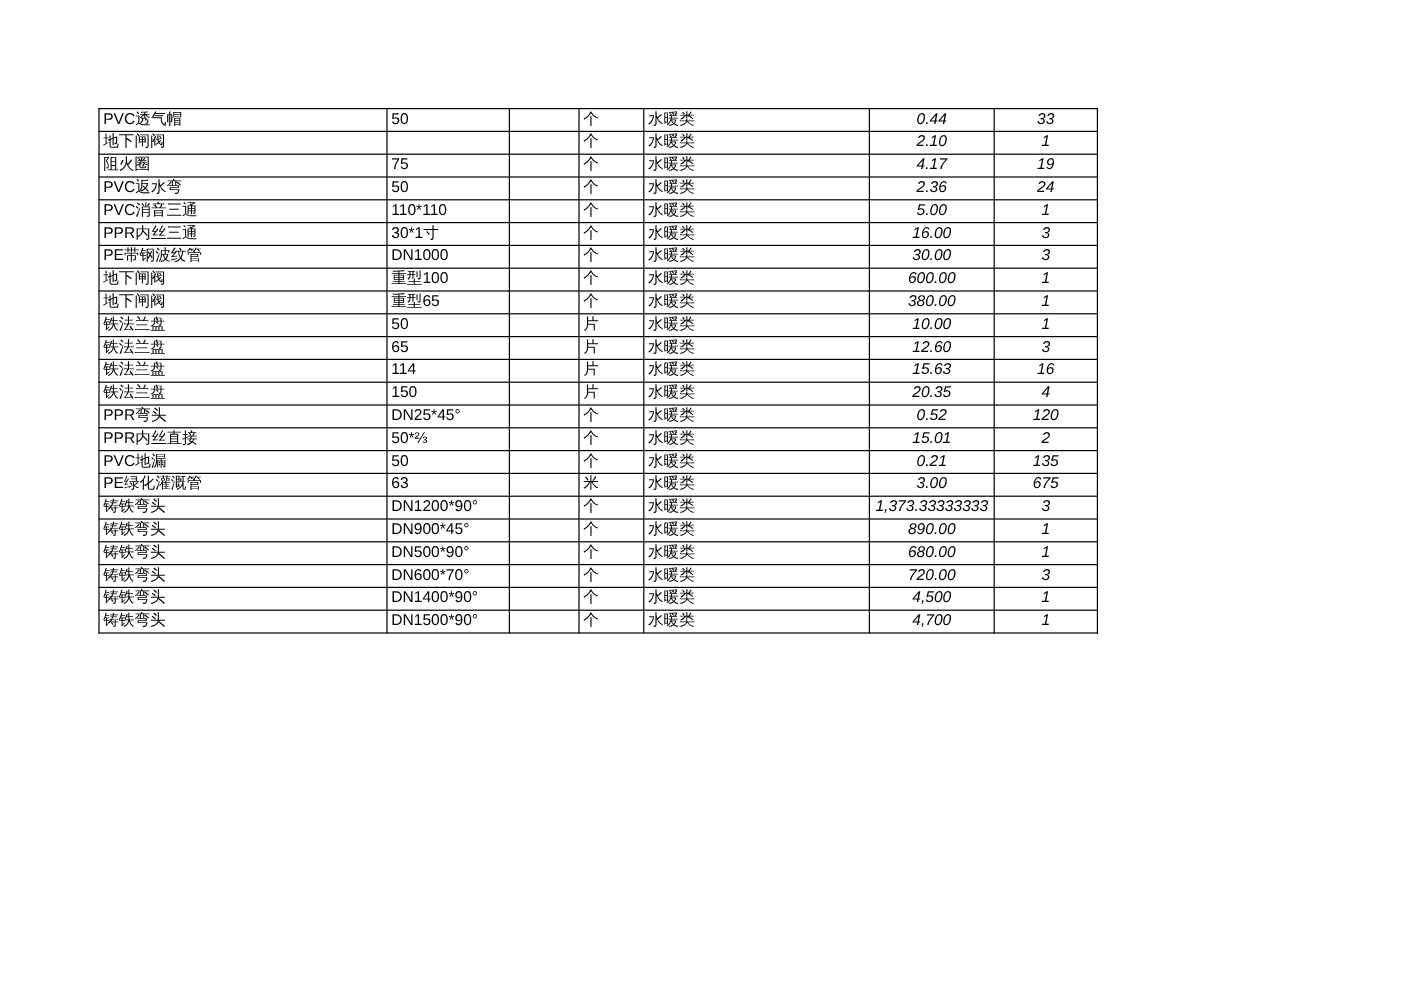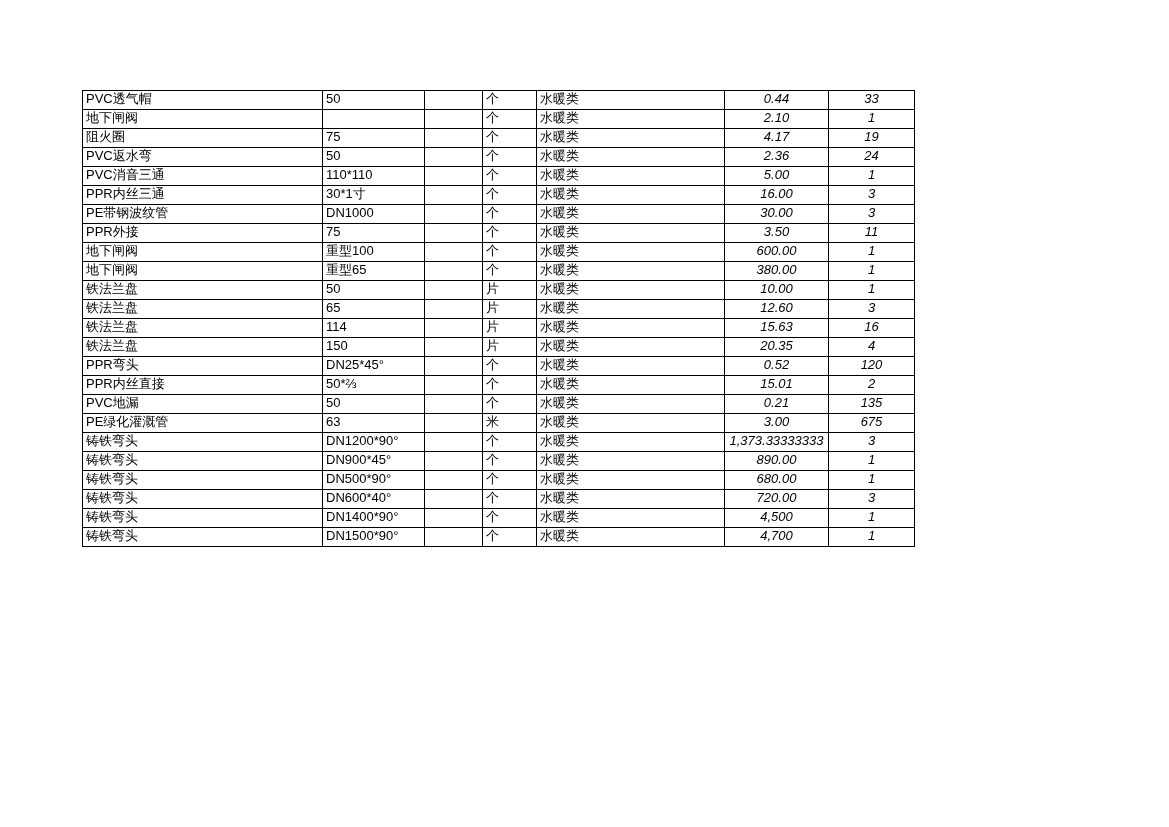--- a/index.html
+++ b/index.html
@@ -130,29 +130,20 @@
         <tr>
           <td class="name">PE带钢波纹管</td>
           <td class="spec">DN1000</td>
           <td class="spec"></td>
           <td class="unit">个</td>
           <td class="cat">水暖类</td>
           <td class="num">30.00</td>
           <td class="num">3</td>
         </tr>
         <tr>
-          <td class="name">PPR外接</td>
-          <td class="spec">75</td>
-          <td class="spec"></td>
-          <td class="unit">个</td>
-          <td class="cat">水暖类</td>
-          <td class="num">3.50</td>
-          <td class="num">11</td>
-        </tr>
-        <tr>
           <td class="name">地下闸阀</td>
           <td class="spec">重型100</td>
           <td class="spec"></td>
           <td class="unit">个</td>
           <td class="cat">水暖类</td>
           <td class="num">600.00</td>
           <td class="num">1</td>
         </tr>
         <tr>
           <td class="name">地下闸阀</td>
@@ -257,21 +248,21 @@
           <td class="name">铸铁弯头</td>
           <td class="spec">DN500*90°</td>
           <td class="spec"></td>
           <td class="unit">个</td>
           <td class="cat">水暖类</td>
           <td class="num">680.00</td>
           <td class="num">1</td>
         </tr>
         <tr>
           <td class="name">铸铁弯头</td>
-          <td class="spec">DN600*40°</td>
+          <td class="spec">DN600*70°</td>
           <td class="spec"></td>
           <td class="unit">个</td>
           <td class="cat">水暖类</td>
           <td class="num">720.00</td>
           <td class="num">3</td>
         </tr>
         <tr>
           <td class="name tall">铸铁弯头</td>
           <td class="spec tall">DN1400*90°</td>
           <td class="spec tall"></td>

